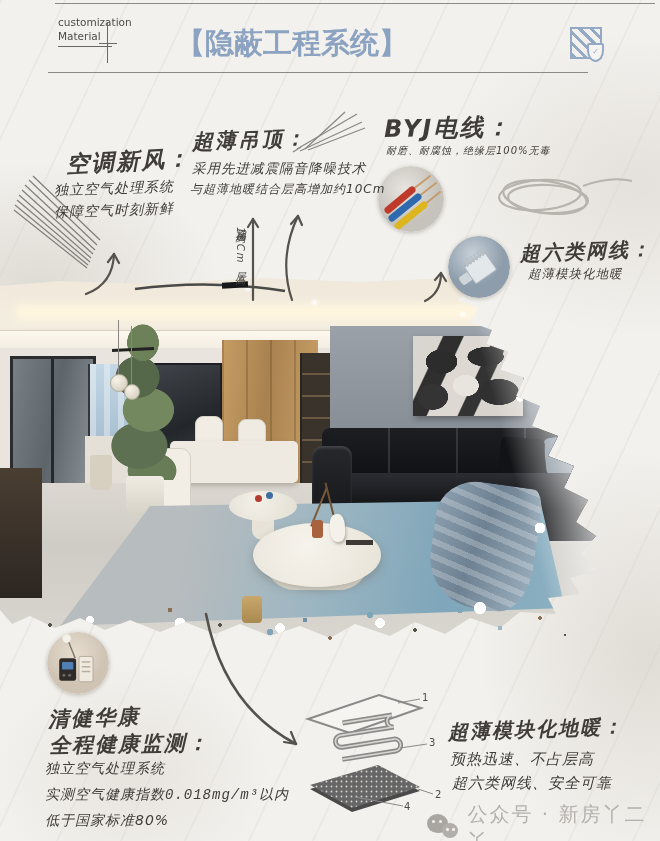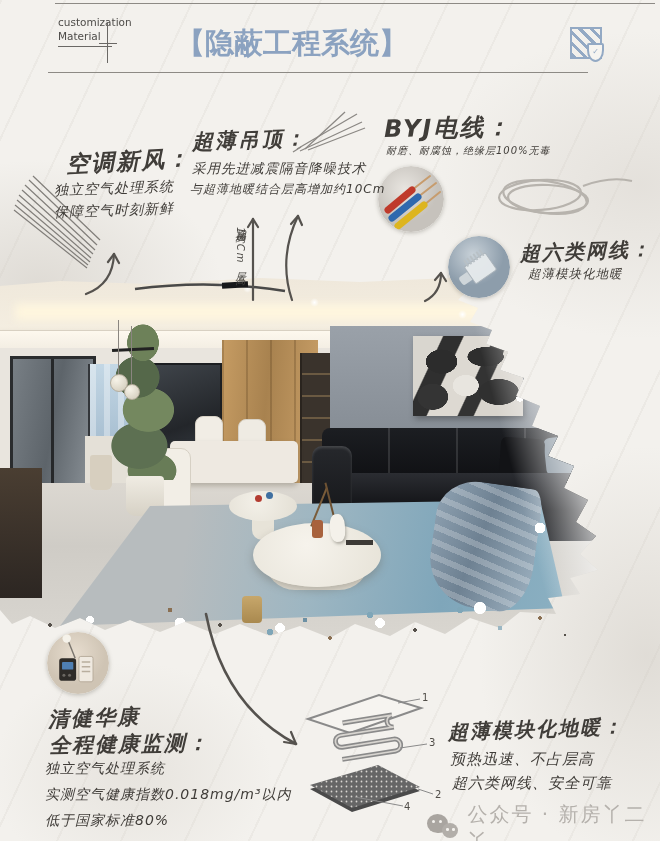--- a/index.html
+++ b/index.html
@@ -410,21 +410,21 @@
 
 <div class="hw hw-title" style="left:384px;top:112px;font-size:24px;transform:rotate(-1deg);">BYJ电线：</div>
 <div class="hw hw-sub" style="left:386px;top:144px;font-size:10px;">耐磨、耐腐蚀，绝缘层100%无毒</div>
 
 <div class="hw hw-title" style="left:520px;top:238px;font-size:20px;transform:rotate(-2deg);">超六类网线：</div>
 <div class="hw hw-sub" style="left:528px;top:266px;font-size:12.5px;">超薄模块化地暖</div>
 
 <div class="hw hw-title" style="left:48px;top:704px;font-size:21px;transform:rotate(-2deg);">清健华康</div>
 <div class="hw hw-title" style="left:49px;top:730px;font-size:21px;transform:rotate(-1deg);">全程健康监测：</div>
 <div class="hw hw-sub" style="left:45px;top:760px;">独立空气处理系统</div>
-<div class="hw hw-sub" style="left:45px;top:786px;">实测空气健康指数0.018mg/m³以内</div>
+<div class="hw hw-sub" style="left:45px;top:786px;font-family:Liberation Mono, monospace;">实测空气健康指数0.018mg/m³以内</div>
 <div class="hw hw-sub" style="left:45px;top:812px;">低于国家标准80%</div>
 
 <div class="hw hw-title" style="left:448px;top:716px;font-size:20px;transform:rotate(-2deg);">超薄模块化地暖：</div>
 <div class="hw hw-sub" style="left:450px;top:750px;font-size:15px;text-align:center;">预热迅速、不占层高</div>
 <div class="hw hw-sub" style="left:452px;top:774px;font-size:15px;">超六类网线、安全可靠</div>
 
 <div class="wm">
   <div class="wm-icon">
     <div class="wm-b1"></div>
     <span class="wm-eye" style="left:5px;top:6px;"></span>

